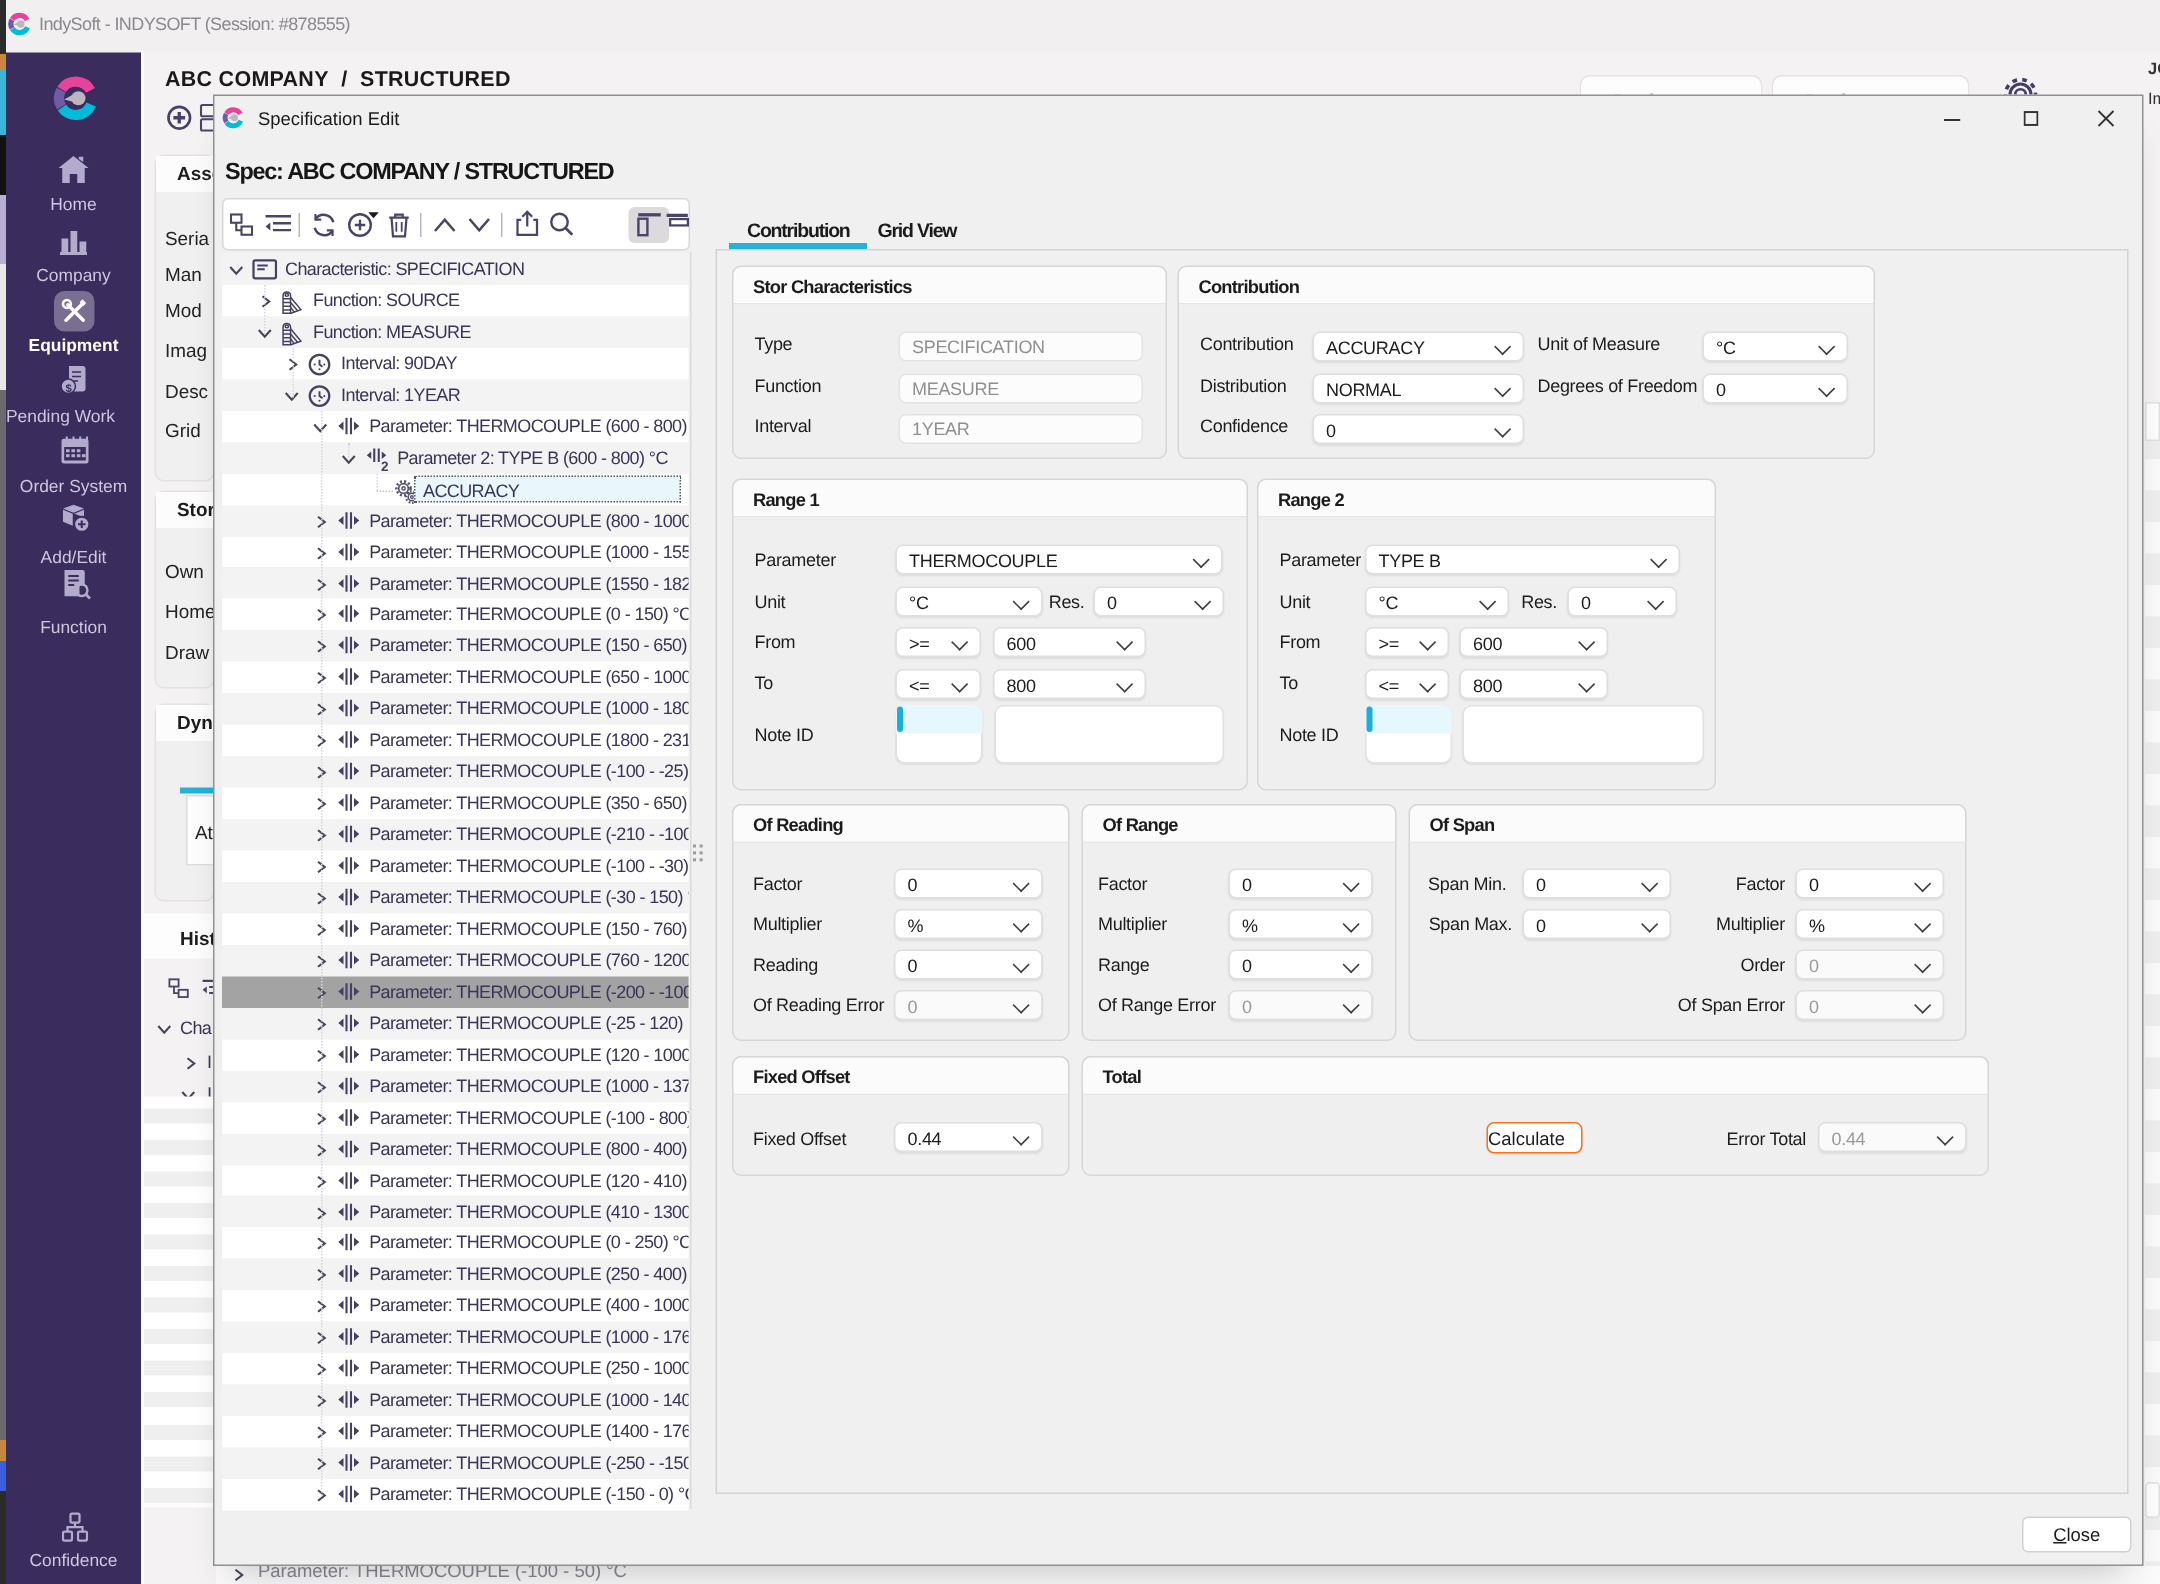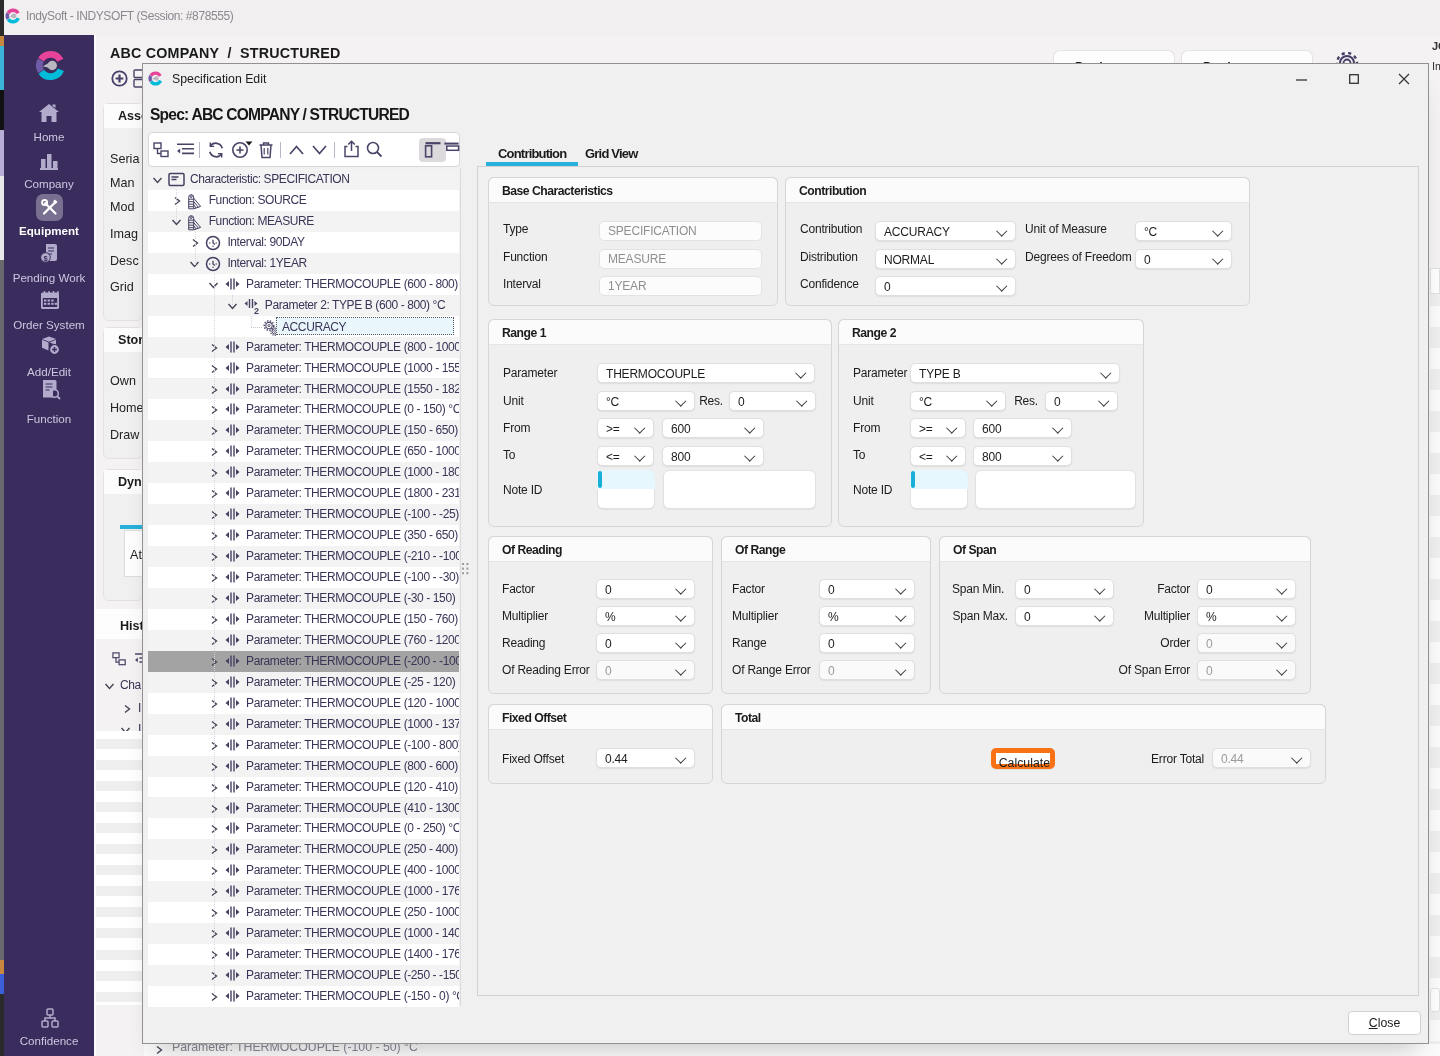--- a/index.html
+++ b/index.html
@@ -61,21 +61,21 @@
     <circle cx="4.6" cy="4.6" r="2.6" fill="none" stroke="#fff" stroke-width="1.8"></circle>
     <path d="M14 2.5 l2.5 2.5" stroke="#fff" stroke-width="2.6"></path>
   </svg>
 <div style="position:absolute;left:4px;top:224px;width:90px;text-align:center;font-size:11.6px;color:#fff;font-weight:bold;white-space:nowrap">Equipment</div>
 <svg style="position:absolute;left:40px;top:243px" width="20" height="22" viewBox="0 0 20 22">
     <path d="M6 1 h9 a2 2 0 0 1 2 2 v13 a2 2 0 0 1 -2 2 h-9 z" fill="#b3abcc"></path>
     <path d="M8 5 h6 M8 8 h6 M8 11 h4" stroke="#3a2c5c" stroke-width="1.1"></path>
     <circle cx="5.5" cy="14.5" r="4.8" fill="#b3abcc" stroke="#3a2c5c" stroke-width="1"></circle>
     <text x="3.6" y="18" font-size="7.5" font-weight="bold" fill="#3a2c5c" font-family="Liberation Sans">$</text>
   </svg>
-<div style="position:absolute;left:4px;top:271px;width:90px;text-align:center;font-size:11.6px;color:#cdc7e0;white-space:nowrap">Pending Work</div>
+<div style="position:absolute;left:4px;top:271px;width:90px;font-size:11.6px;color:#cdc7e0;white-space:nowrap">Pending Work</div>
 <svg style="position:absolute;left:40px;top:290px" width="20" height="20" viewBox="0 0 20 20">
     <rect x="1" y="2.5" width="18" height="16.5" rx="1.5" fill="#b3abcc"></rect>
     <rect x="2.8" y="8" width="14.4" height="9" fill="#3a2c5c"></rect>
     <g fill="#b3abcc">
       <rect x="4" y="9.5" width="2.4" height="2"></rect>
       <rect x="7.6" y="9.5" width="2.4" height="2"></rect>
       <rect x="11.2" y="9.5" width="2.4" height="2"></rect>
       <rect x="4" y="12.8" width="2.4" height="2"></rect>
       <rect x="7.6" y="12.8" width="2.4" height="2"></rect>
       <rect x="11.2" y="12.8" width="2.4" height="2"></rect>
@@ -640,21 +640,21 @@
 <div style="position:absolute;left:98.1px;top:3px;font-size:12px;letter-spacing:-0.4px;color:#3a3456;white-space:nowrap">Parameter: THERMOCOUPLE (-100 - 800)</div>
 </div>
 <div style="position:absolute;left:148px;top:755.6px;width:311px;height:20.95px;background:#f3f3f3;overflow:hidden">
 <svg style="position:absolute;left:61.099999999999994px;top:6px" width="10" height="10" viewBox="0 0 10 10">
       <path d="M3 1.5 L7.5 5 L3 8.5" fill="none" stroke="#4a4458" stroke-width="1.4"></path>
     </svg>
 <svg style="position:absolute;left:76.1px;top:3px" width="17" height="14" viewBox="0 0 17 14">
       <path d="M7 1.5 V12.5 M10 1.5 V12.5" stroke="#474063" stroke-width="1.4"></path>
       <path d="M5 4 L1.5 7 L5 10 Z M12 4 L15.5 7 L12 10 Z" fill="#474063"></path>
     </svg>
-<div style="position:absolute;left:98.1px;top:3px;font-size:12px;letter-spacing:-0.4px;color:#3a3456;white-space:nowrap">Parameter: THERMOCOUPLE (800 - 600)</div>
+<div style="position:absolute;left:98.1px;top:3px;font-size:12px;letter-spacing:-0.4px;color:#3a3456;white-space:nowrap">Parameter: THERMOCOUPLE (800 - 400)</div>
 </div>
 <div style="position:absolute;left:148px;top:776.5px;width:311px;height:20.95px;background:#ffffff;overflow:hidden">
 <svg style="position:absolute;left:61.099999999999994px;top:6px" width="10" height="10" viewBox="0 0 10 10">
       <path d="M3 1.5 L7.5 5 L3 8.5" fill="none" stroke="#4a4458" stroke-width="1.4"></path>
     </svg>
 <svg style="position:absolute;left:76.1px;top:3px" width="17" height="14" viewBox="0 0 17 14">
       <path d="M7 1.5 V12.5 M10 1.5 V12.5" stroke="#474063" stroke-width="1.4"></path>
       <path d="M5 4 L1.5 7 L5 10 Z M12 4 L15.5 7 L12 10 Z" fill="#474063"></path>
     </svg>
 <div style="position:absolute;left:98.1px;top:3px;font-size:12px;letter-spacing:-0.4px;color:#3a3456;white-space:nowrap">Parameter: THERMOCOUPLE (120 - 410)</div>
@@ -766,21 +766,21 @@
 <div style="position:absolute;left:232.3px;top:295px;width:1px;height:12px;border-left:1px dotted #d6d4de"></div>
 <div style="position:absolute;left:251.0px;top:316px;width:1px;height:11px;border-left:1px dotted #d6d4de"></div>
 <div style="position:absolute;left:462px;top:563px;width:2.2px;height:2.2px;background:#9b9b9b;box-shadow:4.4px 0 #9b9b9b, 0 4.6px #9b9b9b, 4.4px 4.6px #9b9b9b, 0 9.2px #9b9b9b, 4.4px 9.2px #9b9b9b"></div>
 <div style="position:absolute;left:459.5px;top:168px;width:1px;height:838px;background:#dcdadc"></div>
 <div class="tab" style="left:498px;top:146px">Contribution</div>
 <div class="tab" style="left:585px;top:146px">Grid View</div>
 <div style="position:absolute;left:486px;top:162px;width:92px;height:4px;background:#25b1d9"></div>
 <div style="position:absolute;left:477px;top:166px;width:942px;height:830px;background:#f1f0f0;border:1px solid #d3d1d1"></div>
 <div class="sec" style="left:488px;top:177px;width:290px;height:129px"></div>
 <div class="sechead" style="left:488px;top:177px;width:290px"></div>
-<div class="sectitle" style="left:502px;top:184px">Base Characteristics</div>
+<div class="sectitle" style="left:502px;top:184px">Stor Characteristics</div>
 <div class="lab" style="left:503px;top:222px">Type</div>
 <div class="ro" style="left:599px;top:221px;width:163px">SPECIFICATION</div>
 <div class="lab" style="left:503px;top:250px">Function</div>
 <div class="ro" style="left:599px;top:249px;width:163px">MEASURE</div>
 <div class="lab" style="left:503px;top:277px">Interval</div>
 <div class="ro" style="left:599px;top:276px;width:163px">1YEAR</div>
 <div class="sec" style="left:785px;top:177px;width:465px;height:129px"></div>
 <div class="sechead" style="left:785px;top:177px;width:465px"></div>
 <div class="sectitle" style="left:799px;top:184px">Contribution</div>
 <div class="lab" style="left:800px;top:222px">Contribution</div>
@@ -871,16 +871,16 @@
 <div class="lab" style="left:1080px;top:663px;width:110px;text-align:right">Of Span Error</div>
 <div class="dd dis" style="left:1197px;top:660px;width:99px;height:20px;line-height:20px">0</div>
 <div class="sec" style="left:488px;top:704px;width:225px;height:80px"></div>
 <div class="sechead" style="left:488px;top:704px;width:225px"></div>
 <div class="sectitle" style="left:502px;top:711px">Fixed Offset</div>
 <div class="lab" style="left:502px;top:752px">Fixed Offset</div>
 <div class="dd" style="left:596px;top:748px;width:99px;height:20px;line-height:20px">0.44</div>
 <div class="sec" style="left:721px;top:704px;width:605px;height:80px"></div>
 <div class="sechead" style="left:721px;top:704px;width:605px"></div>
 <div class="sectitle" style="left:735px;top:711px">Total</div>
-<div style="position:absolute;left:991px;top:748px;width:64px;height:21px;background:#fff;border:5px solid #f97316;border-radius:5px;box-shadow:0 1px 1px rgba(0,0,0,.06);font-size:12.3px;color:#1c1c1c;text-align:right;line-height:21px">Calculate</div>
+<div style="position:absolute;left:991px;top:748px;width:64px;height:21px;background:#fff;border:1px solid #f97316;border-radius:5px;box-shadow:0 1px 1px rgba(0,0,0,.06);font-size:12.3px;color:#1c1c1c;text-align:left;line-height:21px">Calculate</div>
 <div class="lab" style="left:1120px;top:752px;width:84px;text-align:right">Error Total</div>
 <div class="dd dis" style="left:1212px;top:748px;width:99px;height:20px;line-height:20px">0.44</div>
 <div style="position:absolute;left:1348px;top:1011px;width:73px;height:24px;background:#fff;border:1px solid #d2d0d0;border-radius:4px;font-size:12.3px;color:#1c1c1c;text-align:center;line-height:23px"><span style="text-decoration:underline">C</span>lose</div>
 
 </body></html>

